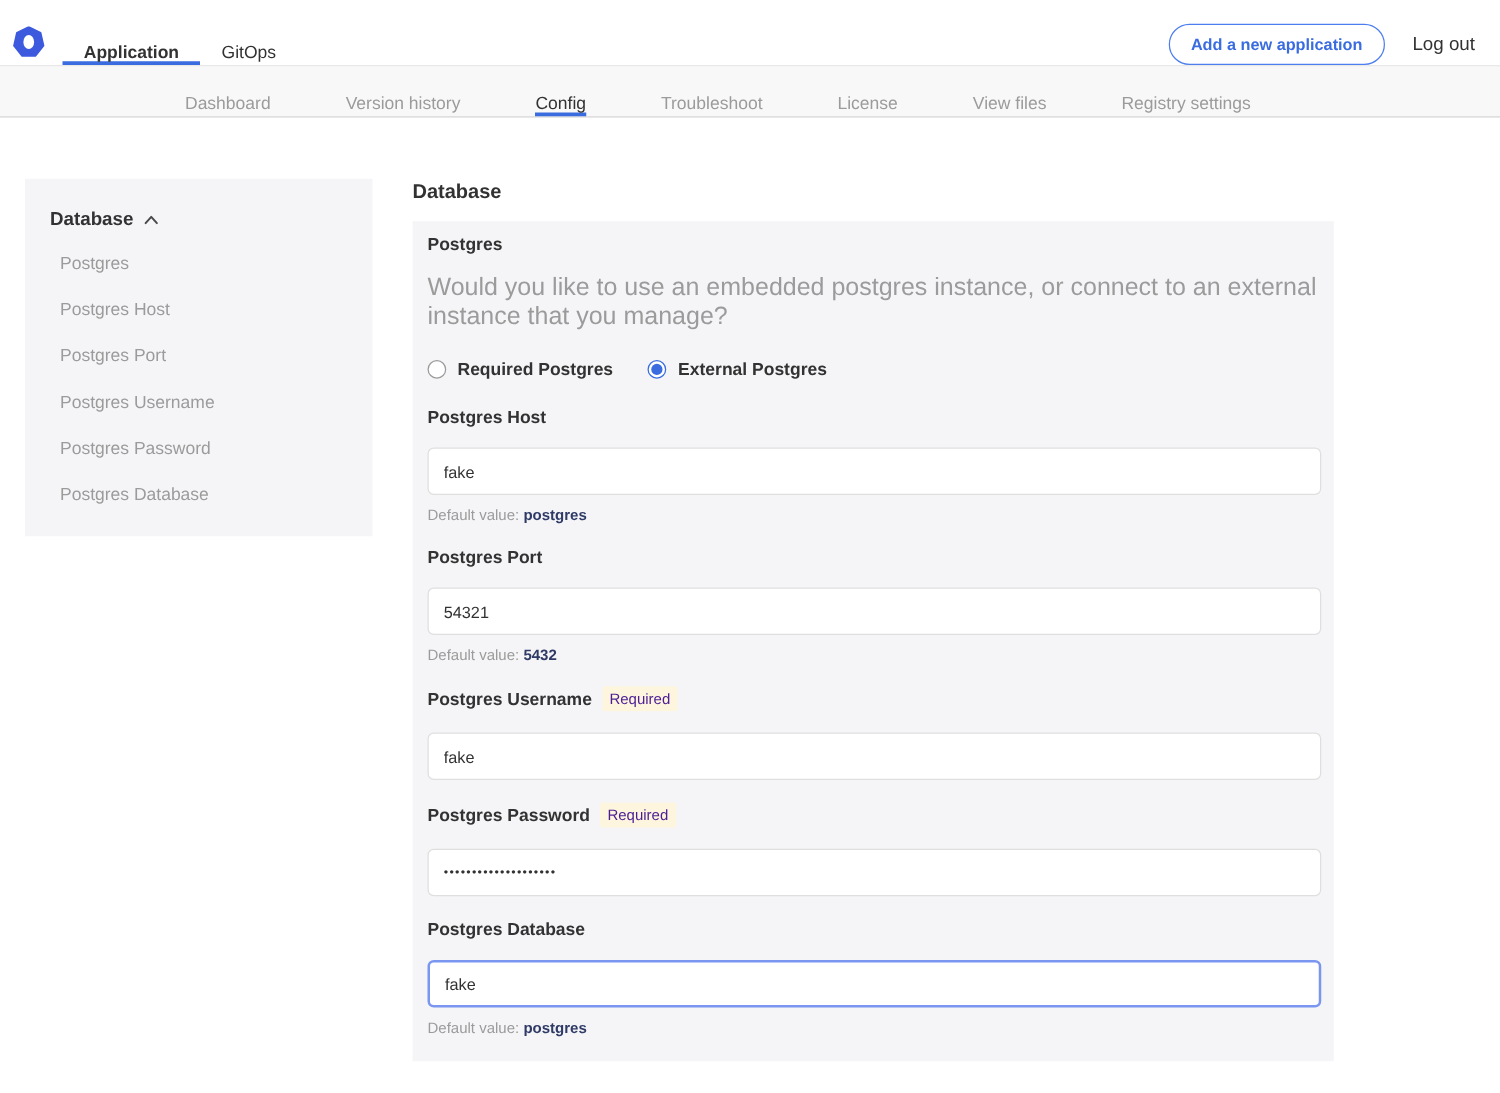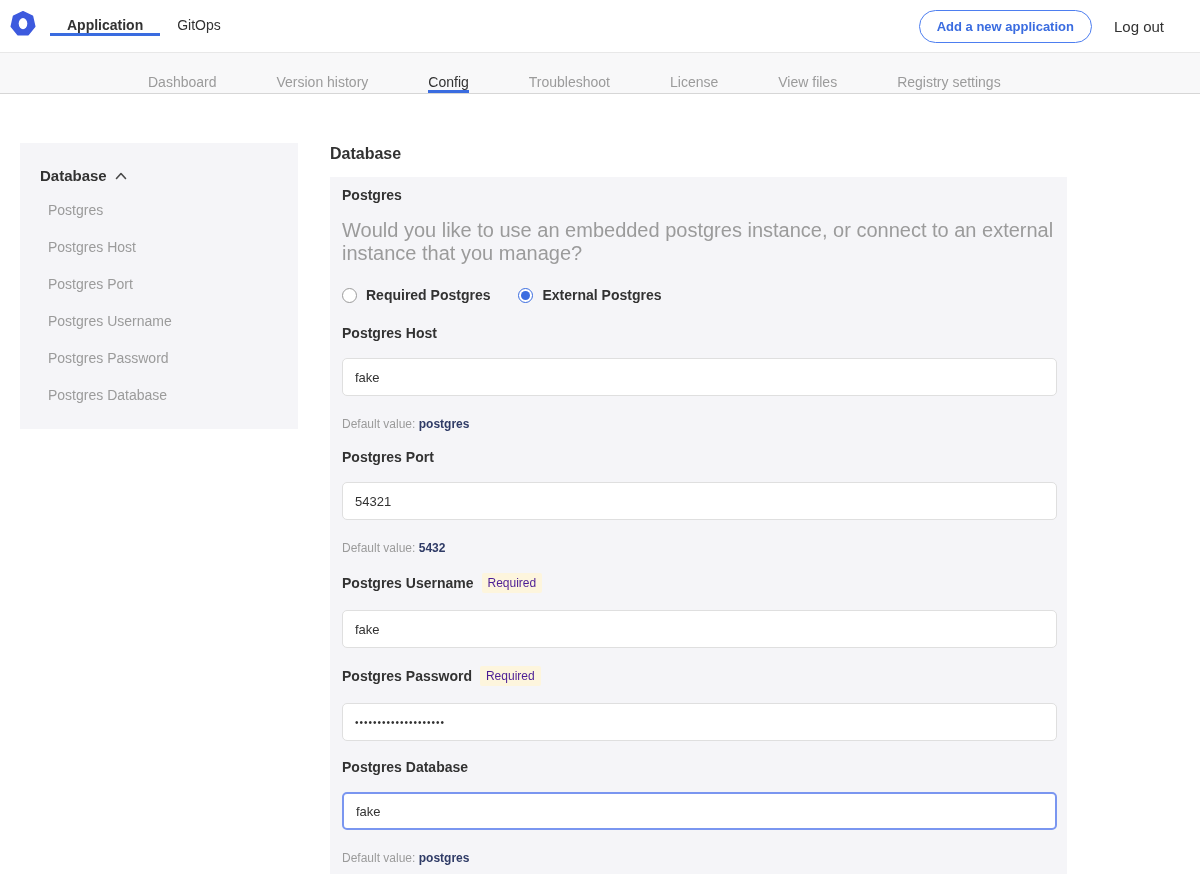--- a/index.html
+++ b/index.html
@@ -7,34 +7,34 @@
   body {
     width: 1200px; height: 874px;
     font-family: "Liberation Sans", sans-serif;
     color: #323232;
     overflow: hidden;
   }
 
   
   .topbar {
     height: 52px;
-    display: flex; align-items: center;
+    display: flex; align-items: flex-end;
     background: #ffffff;
   }
   .logo-wrap { display: flex; align-items: center; padding: 0 14px 0 10px; }
   .top-tabs { display: flex; align-items: stretch; }
   .top-tab {
     display: flex; align-items: center;
     padding: 0 17px;
     font-size: 14px; color: #323232;
     border-bottom: 3px solid transparent;
     cursor: pointer;
   }
   .top-tab.active { border-bottom-color: #3a6ce0; font-weight: 600; }
-  .topbar-right { margin-left: auto; display: flex; align-items: center; gap: 22px; padding-right: 36px; }
+  .topbar-right { margin-left: auto; display: flex; align-items: center; gap: 22px; padding-right: 20px; }
   .pill-btn {
     border: 1px solid #4d7ef0; color: #3a6ce0;
     background: #ffffff;
     font-size: 13px; font-weight: 700;
     padding: 8px 17px; border-radius: 17px;
     cursor: pointer; font-family: "Liberation Sans", sans-serif;
   }
   .logout { font-size: 15px; color: #323232; cursor: pointer; }
 
   
@@ -116,21 +116,21 @@
   .text-input {
     width: 100%; height: 38px;
     border: 1px solid #dfdfdf; border-radius: 5px;
     background: #ffffff;
     padding: 17px 12px;
     font-size: 13px; color: #323232;
     font-family: "Liberation Sans", sans-serif;
     outline: none;
   }
   .text-input.focused { border: 2px solid #7a96f0; }
-  .field-helper { font-size: 12px; color: #9b9b9b; margin-top: 21px; }
+  .field-helper { font-size: 12px; color: #9b9b9b; margin-top: 9px; }
   .field-helper .default-val { font-weight: 700; color: #2f3b66; }
 
   .save-btn {
     margin-top: 45px; margin-bottom: 16px;
     background: #3b6bd8; color: #ffffff;
     border: none; border-radius: 4px;
     font-size: 13px; font-weight: 700;
     padding: 8px 15px;
     cursor: pointer; font-family: "Liberation Sans", sans-serif;
   }

